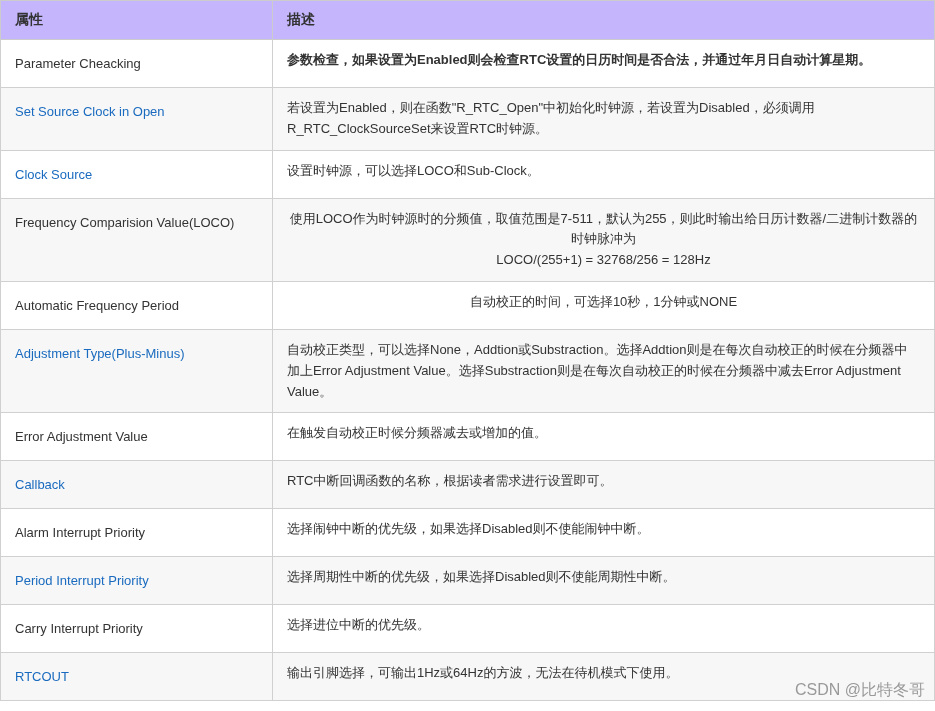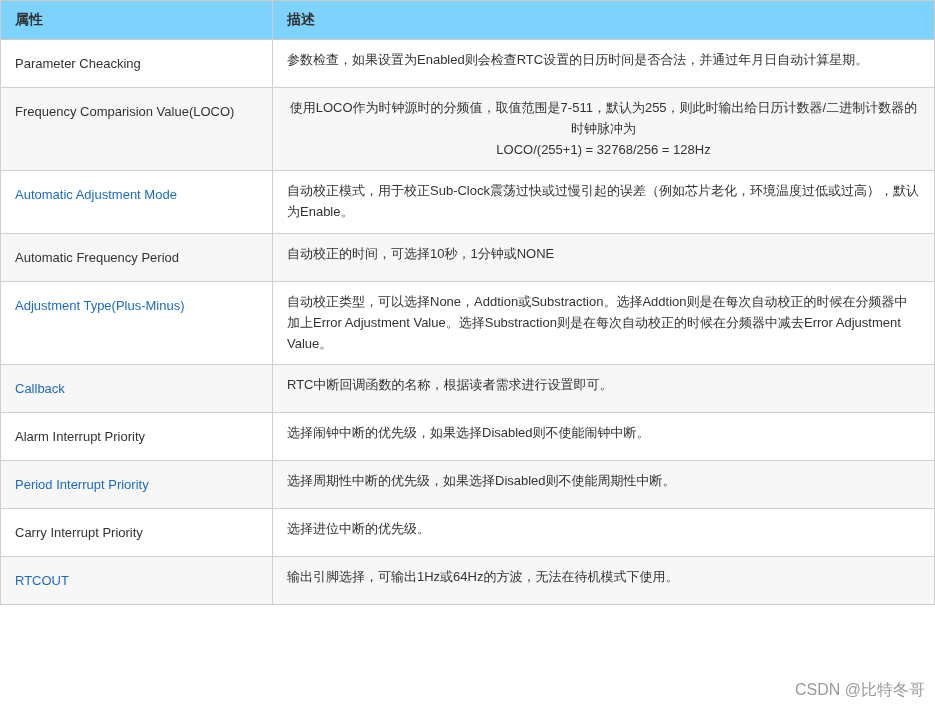--- a/index.html
+++ b/index.html
@@ -12,21 +12,21 @@
       font-size: 13px;
       background: #fff;
       color: #333;
       width: 935px;
     }
     table {
       width: 100%;
       border-collapse: collapse;
     }
     thead tr {
-      background: #7dd3fc;
+      background: #c4b5fd;
     }
     thead th {
       padding: 10px 14px;
       text-align: left;
       font-weight: bold;
       font-size: 14px;
       border: 1px solid #ccc;
     }
     tbody tr {
       border: 1px solid #d0d0d0;
@@ -74,38 +74,46 @@
 <table>
   <thead>
     <tr>
       <th>属性</th>
       <th>描述</th>
     </tr>
   </thead>
   <tbody id="table-body">
   <tr>
         <td class="prop-cell">Parameter Cheacking</td>
-        <td class="desc-cell" style="white-space: pre-line;">参数检查，如果设置为Enabled则会检查RTC设置的日历时间是否合法，并通过年月日自动计算星期。</td>
+        <td class="desc-cell" style="white-space: pre-line; font-weight: bold;">参数检查，如果设置为Enabled则会检查RTC设置的日历时间是否合法，并通过年月日自动计算星期。</td>
+      </tr>
+      <tr>
+        <td class="prop-cell blue">Set Source Clock in Open</td>
+        <td class="desc-cell" style="white-space: pre-line;">若设置为Enabled，则在函数"R_RTC_Open"中初始化时钟源，若设置为Disabled，必须调用R_RTC_ClockSourceSet来设置RTC时钟源。</td>
+      </tr>
+      <tr>
+        <td class="prop-cell blue">Clock Source</td>
+        <td class="desc-cell" style="white-space: pre-line;">设置时钟源，可以选择LOCO和Sub-Clock。</td>
       </tr>
       <tr>
         <td class="prop-cell">Frequency Comparision Value(LOCO)</td>
         <td class="desc-cell" style="white-space: pre-line; text-align: center;">使用LOCO作为时钟源时的分频值，取值范围是7-511，默认为255，则此时输出给日历计数器/二进制计数器的时钟脉冲为
 LOCO/(255+1) = 32768/256 = 128Hz</td>
       </tr>
       <tr>
-        <td class="prop-cell blue">Automatic Adjustment Mode</td>
-        <td class="desc-cell" style="white-space: pre-line;">自动校正模式，用于校正Sub-Clock震荡过快或过慢引起的误差（例如芯片老化，环境温度过低或过高），默认为Enable。</td>
-      </tr>
-      <tr>
         <td class="prop-cell">Automatic Frequency Period</td>
-        <td class="desc-cell" style="white-space: pre-line;">自动校正的时间，可选择10秒，1分钟或NONE</td>
+        <td class="desc-cell" style="white-space: pre-line; text-align: center;">自动校正的时间，可选择10秒，1分钟或NONE</td>
       </tr>
       <tr>
         <td class="prop-cell blue">Adjustment Type(Plus-Minus)</td>
         <td class="desc-cell" style="white-space: pre-line;">自动校正类型，可以选择None，Addtion或Substraction。选择Addtion则是在每次自动校正的时候在分频器中加上Error Adjustment Value。选择Substraction则是在每次自动校正的时候在分频器中减去Error Adjustment Value。</td>
+      </tr>
+      <tr>
+        <td class="prop-cell">Error Adjustment Value</td>
+        <td class="desc-cell" style="white-space: pre-line;">在触发自动校正时候分频器减去或增加的值。</td>
       </tr>
       <tr>
         <td class="prop-cell blue">Callback</td>
         <td class="desc-cell" style="white-space: pre-line;">RTC中断回调函数的名称，根据读者需求进行设置即可。</td>
       </tr>
       <tr>
         <td class="prop-cell">Alarm Interrupt Priority</td>
         <td class="desc-cell" style="white-space: pre-line;">选择闹钟中断的优先级，如果选择Disabled则不使能闹钟中断。</td>
       </tr>
       <tr>

